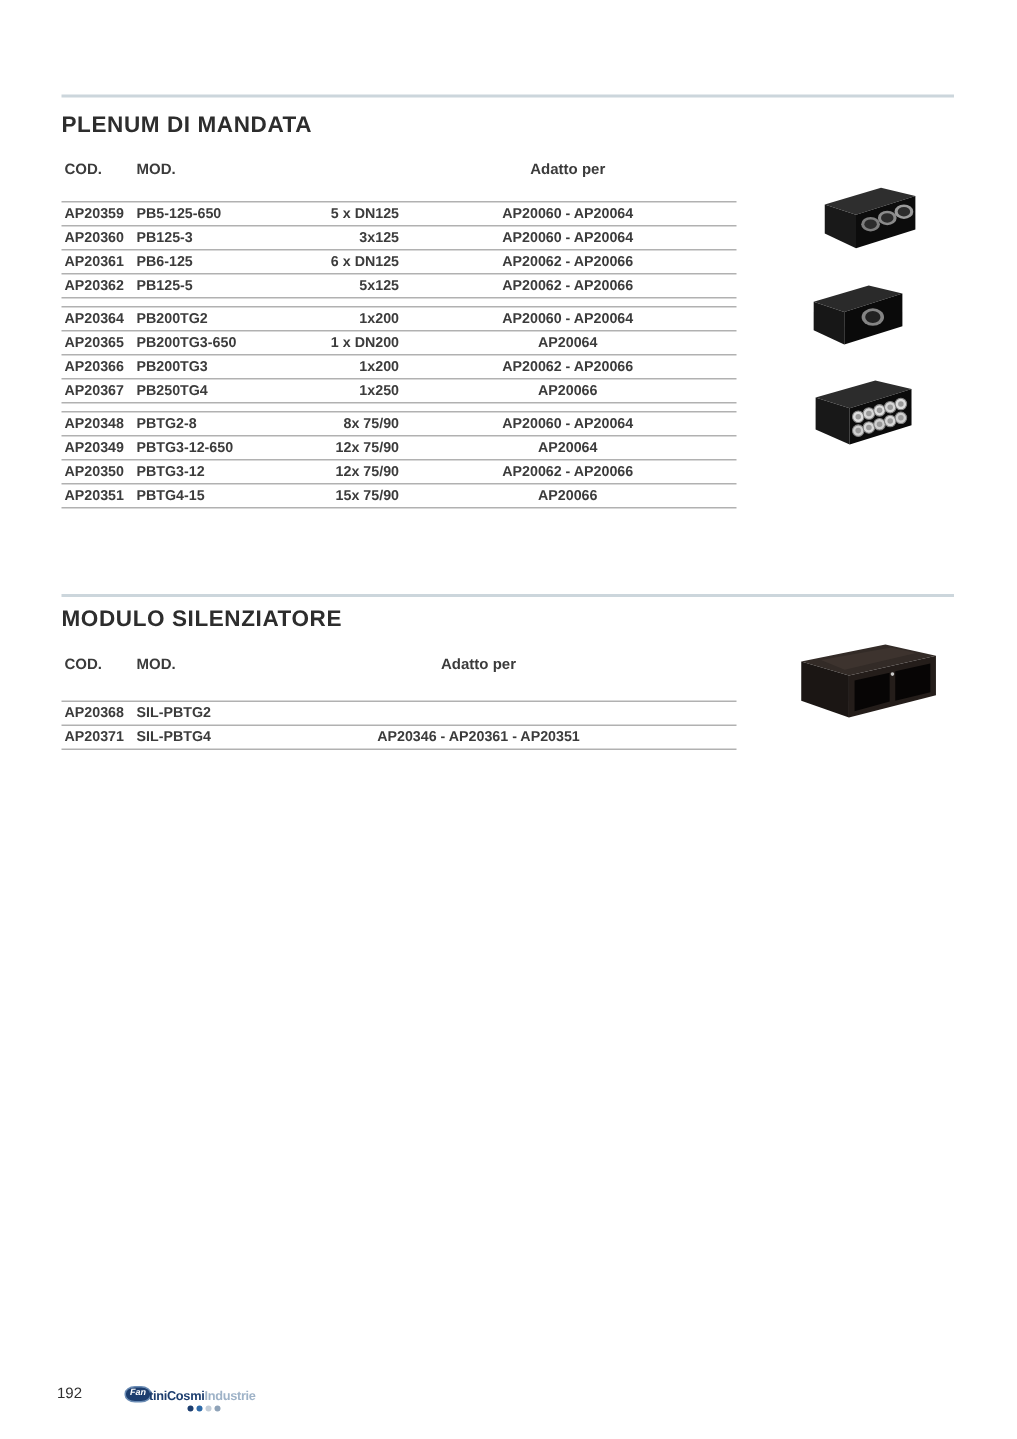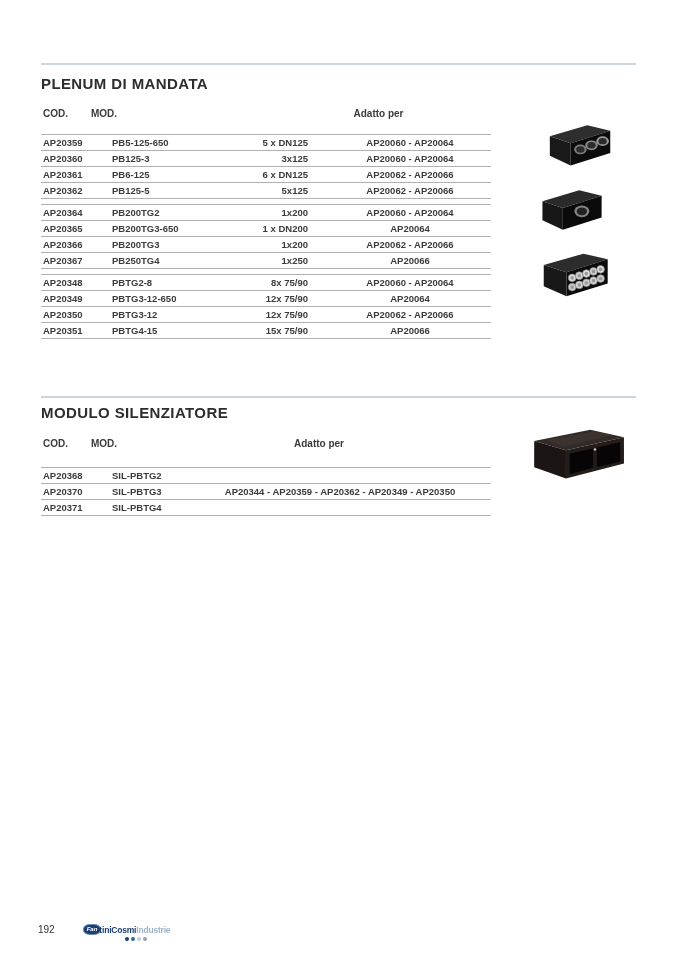--- a/index.html
+++ b/index.html
@@ -29,21 +29,21 @@
   #header-silenziatore{top:436px;}
   .h-adatto{text-align:center;}
 
   .t-block{position:absolute;left:41px;width:450px;}
   #tables-plenum{top:134px;}
   #table-silenziatore{top:467px;}
   .t-group{border-bottom:1px solid #b1b1b1;}
   .t-group + .t-group{margin-top:5px;}
   .t-row{
     display:grid;height:16px;box-sizing:border-box;align-items:center;
-    border-top:1px solid #b1b1b1;font-size:9.5px;font-weight:700;color:#3b3b3b;gap:21px;
+    border-top:1px solid #b1b1b1;font-size:9.5px;font-weight:700;color:#3b3b3b;
   }
   .cell{white-space:nowrap;line-height:15px;}
   .cell-cod{padding-left:2px;}
   .cell-size{text-align:right;}
   .cell-adatto{text-align:center;}
 
   .product-img{position:absolute;}
   #img-plenum-1{left:544px;top:121px;}
   #img-plenum-2{left:537px;top:184px;}
   #img-plenum-3{left:538px;top:248px;}
@@ -169,27 +169,23 @@
   <div class="cell h-adatto">Adatto per</div>
 </div>
 
 <div class="t-block" id="table-silenziatore">
   <div class="t-group">
       <div class="t-row cols-3">
         <div class="cell cell-cod">AP20368</div>
         <div class="cell cell-mod">SIL-PBTG2</div>
       </div>
       <div class="t-row cols-3">
-        <div class="cell cell-cod">AP20370</div>
-        <div class="cell cell-mod">SIL-PBTG3</div>
-        <div class="cell cell-adatto">AP20344 - AP20359 - AP20362 - AP20349 - AP20350</div>
-      </div>
-      <div class="t-row cols-3">
         <div class="cell cell-cod">AP20371</div>
         <div class="cell cell-mod">SIL-PBTG4</div>
+        <div class="cell cell-adatto">AP20346 - AP20361 - AP20351</div>
       </div>
     </div>
 </div>
 
 <div class="product-img" id="img-plenum-1">
   <svg width="70" height="50" viewBox="0 0 100 72" xmlns="http://www.w3.org/2000/svg">
     <polygon points="8,22 62,6 95,14 38,32" fill="#2e2e2e"></polygon>
     <polygon points="8,22 38,32 38,64 8,50" fill="#191919"></polygon>
     <polygon points="38,32 95,14 95,46 38,64" fill="#0c0c0c"></polygon>
     <g>

